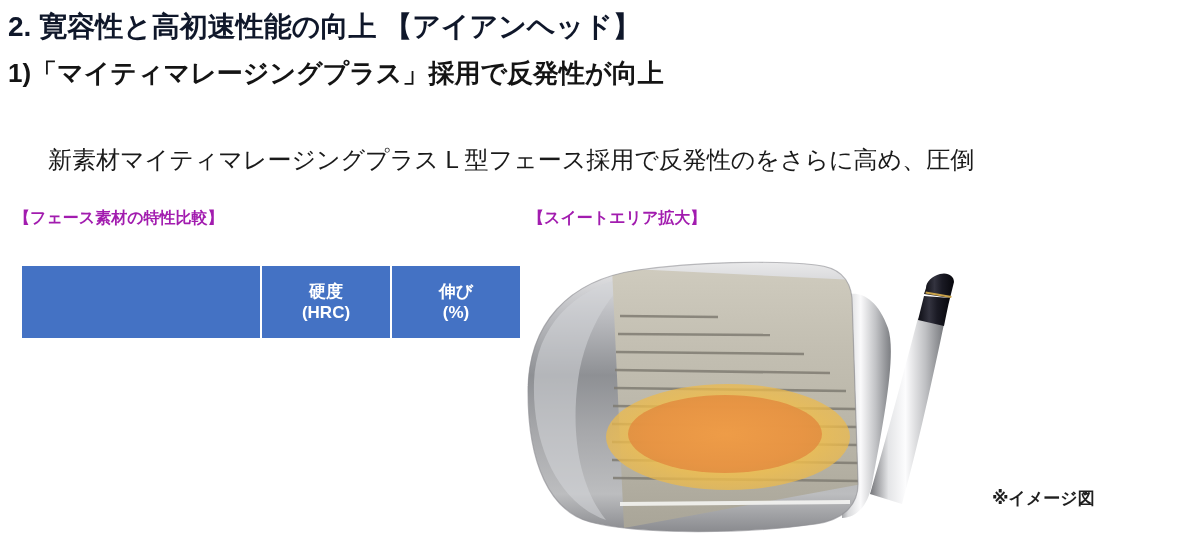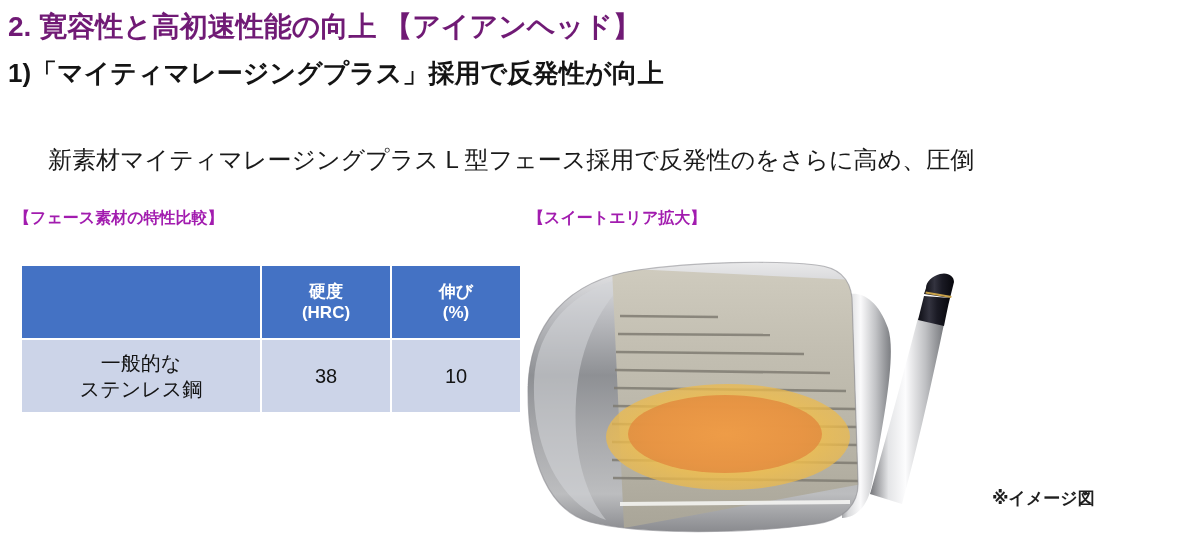--- a/index.html
+++ b/index.html
@@ -19,21 +19,21 @@
 
   
   .heading-1 {
     position: absolute;
     left: 8px;
     top: 8px;
     font-size: 28px;
     font-weight: bold;
     letter-spacing: 0px;
     white-space: nowrap;
-    color: #701a75;
+    color: #0f172a;
   }
   .heading-2 {
     position: absolute;
     left: 8px;
     top: 56px;
     font-size: 26px;
     font-weight: bold;
     white-space: nowrap;
     color: #141414;
   }
@@ -178,28 +178,20 @@
           <div>硬度</div>
           <div>(HRC)</div>
         </th>
         <th>
           <div>伸び</div>
           <div>(%)</div>
         </th>
       </tr>
     </thead>
     <tbody>
-      <tr class="row-b">
-        <td class="name">
-          <div>一般的な</div>
-          <div>ステンレス鋼</div>
-        </td>
-        <td class="val">38</td>
-        <td class="val">10</td>
-      </tr>
     </tbody>
   </table>
 </div>
 
 <div class="iron-figure">
   <svg width="470" height="328" viewBox="0 0 470 328">
     <defs>
       <linearGradient id="bodyGrad" x1="0" y1="0" x2="0" y2="1">
         <stop offset="0" stop-color="#E9E9EA"></stop>
         <stop offset="0.18" stop-color="#BFC0C4"></stop>

